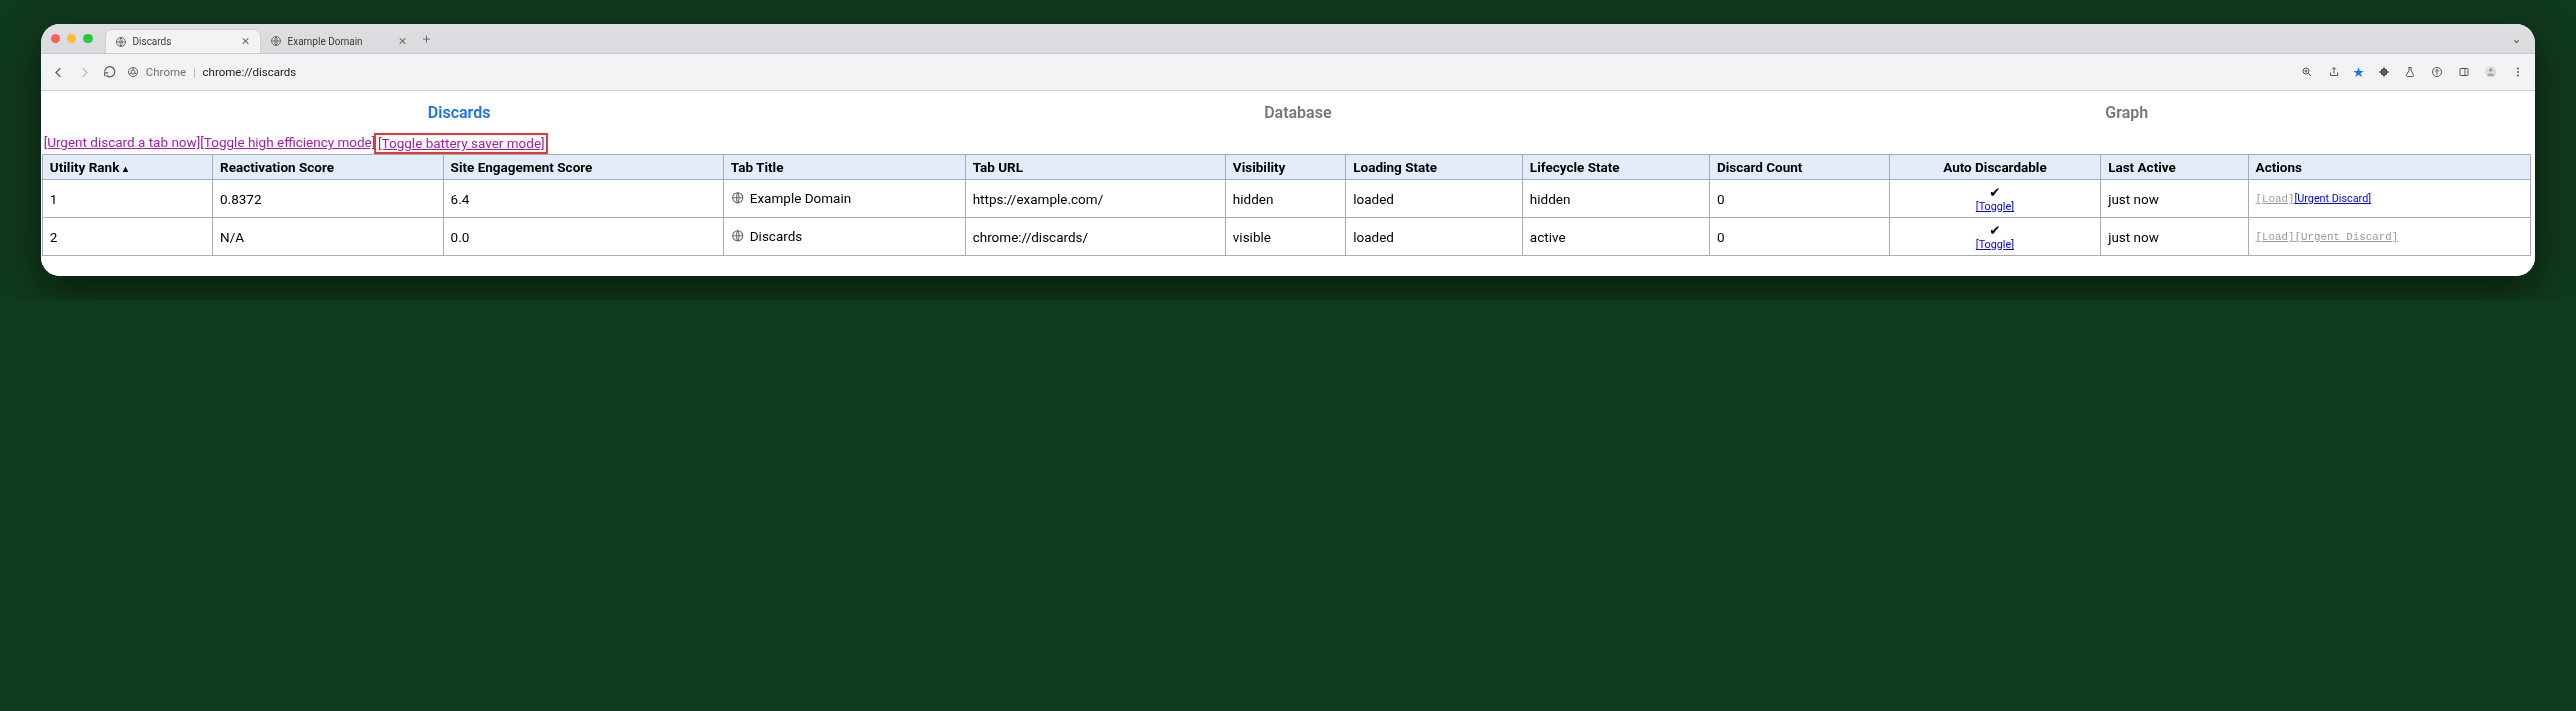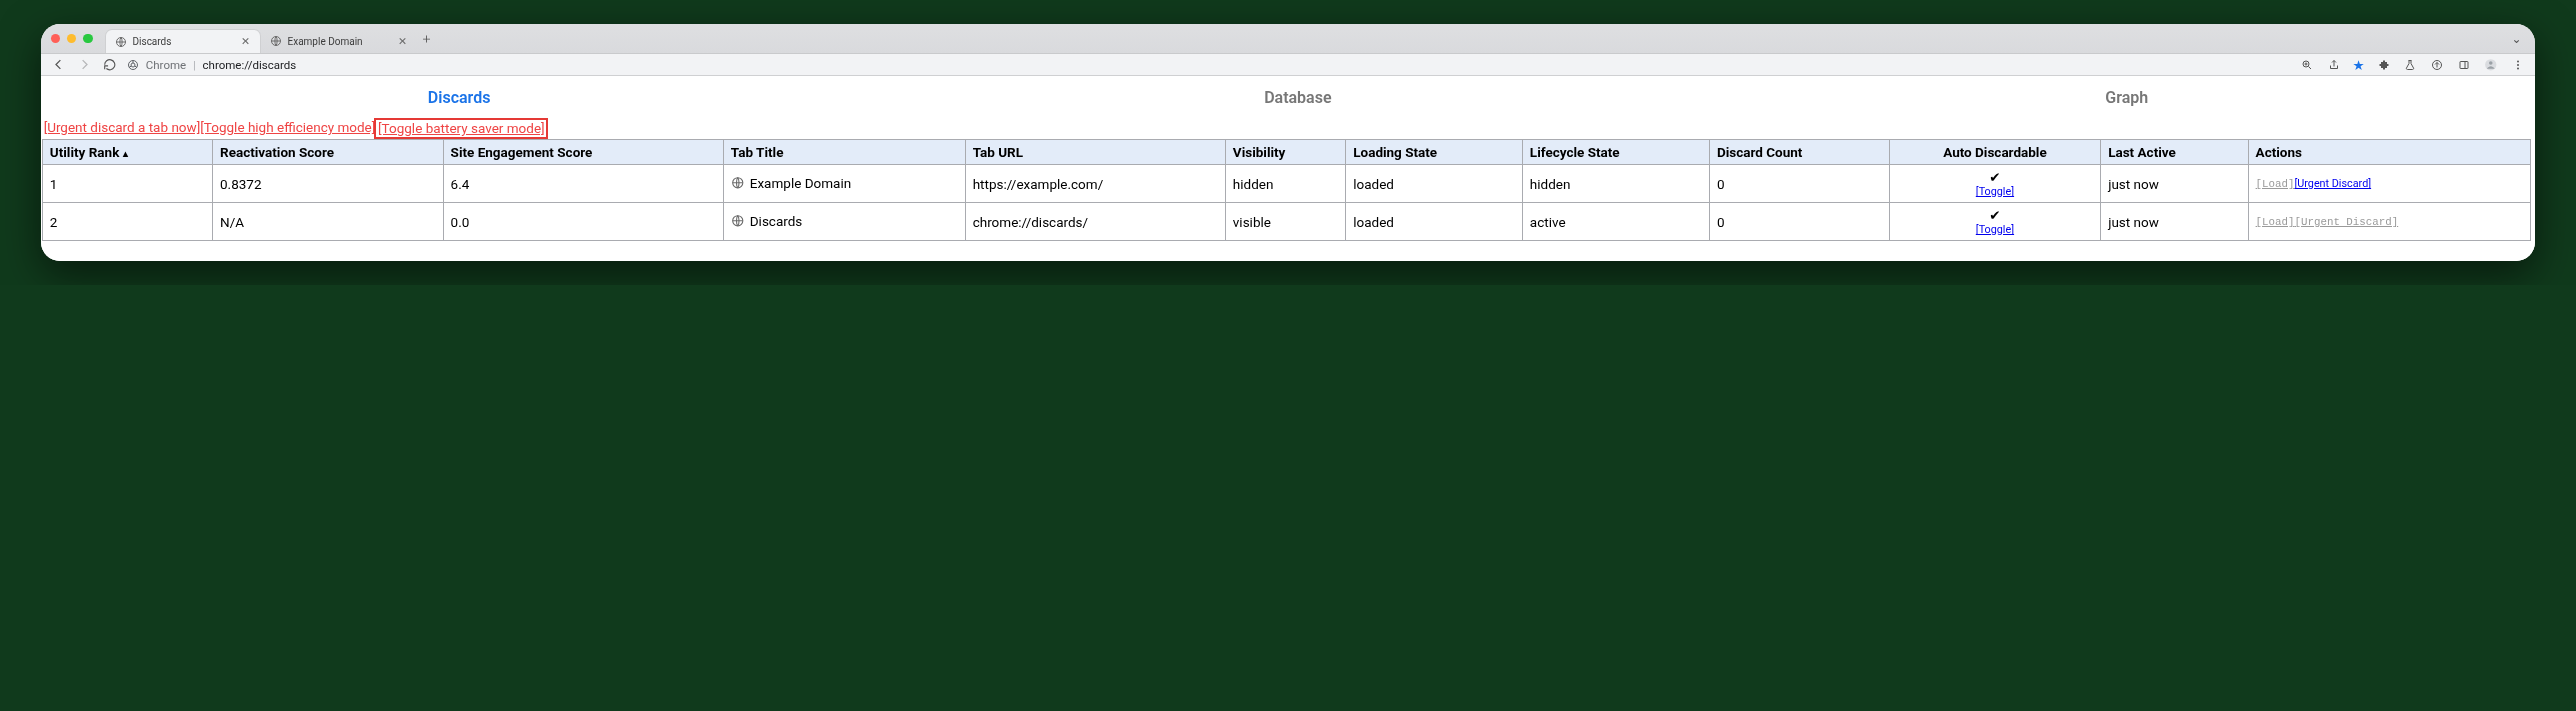--- a/index.html
+++ b/index.html
@@ -42,21 +42,21 @@
     border: 0.7px solid #cfd0d2;
     border-bottom: none;
   }
   .tab.inactive { background: transparent; border: none; }
   .tab .favicon { width: 12px; height: 12px; color: #6b6b6b; display:flex; align-items:center; justify-content:center; }
   .tab .close { margin-left: auto; color: #6b6b6b; font-size: 10.8px; }
   .new-tab { width: 20px; height:20px; display:flex; align-items:center; justify-content:center; color:#555; font-size:13.5px; }
   .chev { margin-left:auto; color:#555; font-size:12px; padding:0 4px; }
   .toolbar {
     display:flex; align-items:center; gap:9.5px;
-    background:#f2f3f5; height:22px; padding:0 9.5px;
+    background:#f2f3f5; height:37px; padding:0 9.5px;
     border-bottom:0.7px solid #cfd0d2;
   }
   .tbtn { color:#555; width:16px; height:16px; display:flex; align-items:center; justify-content:center; }
   .tbtn.disabled { color:#b5b6b8; }
   .omnibox {
     flex:1; display:flex; align-items:center; gap:6.8px;
     color:#5f6368; font-size:11.5px;
   }
   .omnibox .chrome-ic { color:#5f6368; }
   .omnibox .pre { color:#6f7276; }
@@ -68,21 +68,21 @@
   .subtabs {
     display:flex; justify-content:space-around;
     font-size:16px; font-weight:600; color:#777;
     padding:12px 0 12px 0;
   }
   .subtabs .active { color:#1a73e8; }
   .actions-row {
     display:flex; gap:0; padding:0 2.7px 1.4px 2.7px;
     font-size:13.5px;
   }
-  .actions-row a { color:#ef4444; text-decoration:underline; }
+  .actions-row a { color:#a21caf; text-decoration:underline; }
   .actions-row .outlined {
     outline:2.7px solid #e53935; outline-offset:-1.4px;
     padding:1.4px 2.7px;
   }
   table {
     border-collapse: collapse; width: calc(100% - 5.4px);
     margin: 0 1px;
   }
   th, td {
     border:0.7px solid #a9abb0; padding:4px 6.8px; text-align:left;

